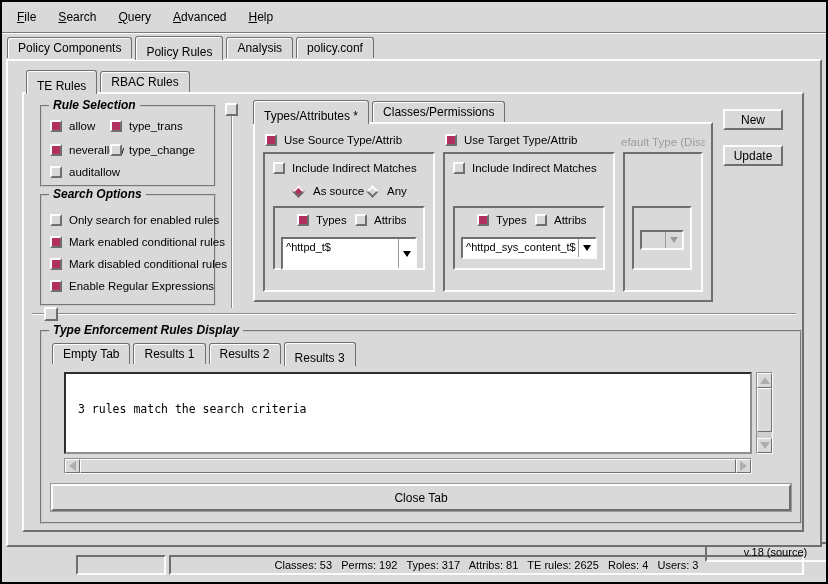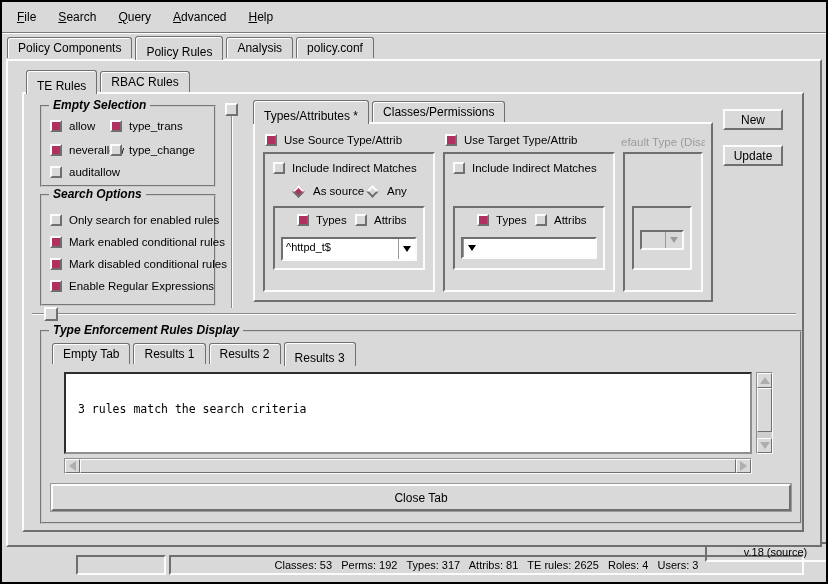--- a/index.html
+++ b/index.html
@@ -112,21 +112,21 @@
   </div>
   <div class="panel" style="top:57px; left:4px; width:816px; height:488px;"></div>
 
   <div class="tabs" style="top:68px; left:24px; z-index:5;">
     <div class="tab active">TE Rules</div>
     <div class="tab">RBAC Rules</div>
   </div>
   <div class="panel" style="top:90px; left:20px; width:782px; height:440px; z-index:2;">
 
     <div class="lframe" style="left:16px; top:11px; width:176px; height:82px;">
-      <span class="legend">Empty Selection</span>
+      <span class="legend">Rule Selection</span>
       <div class="cb-row" style="left:8px; top:13px;">
         <span class="cb on"></span>
         <span class="lbl">allow</span>
       </div>
       <div class="cb-row" style="left:68px; top:13px;">
         <span class="cb on"></span>
         <span class="lbl">type_trans</span>
       </div>
       <div class="cb-row" style="left:8px; top:37px;">
         <span class="cb on"></span>
@@ -190,21 +190,21 @@
         </div>
         <div class="sunken" style="position:absolute; left:8px; top:52px; width:152px; height:64px;">
           <div class="cb-row" style="left:22px; top:6px;">
             <span class="cb on"></span>
             <span class="lbl">Types</span>
           </div>
           <div class="cb-row" style="left:80px; top:6px;">
             <span class="cb"></span>
             <span class="lbl">Attribs</span>
           </div>
-          <div class="combo" style="left:6px; top:29px; width:136px; height:24px;">
+          <div class="combo" style="left:6px; top:29px; width:136px; height:33px;">
             <span class="val">^httpd_t$</span>
             <span class="arrow-btn">
                 <span class="tri-down"></span>
               </span>
           </div>
         </div>
       </div>
 
       <div class="cb-row" style="left:190px; top:10px;">
         <span class="cb on"></span>
@@ -218,20 +218,21 @@
         <div class="sunken" style="position:absolute; left:8px; top:52px; width:152px; height:64px;">
           <div class="cb-row" style="left:22px; top:6px;">
             <span class="cb on"></span>
             <span class="lbl">Types</span>
           </div>
           <div class="cb-row" style="left:80px; top:6px;">
             <span class="cb"></span>
             <span class="lbl">Attribs</span>
           </div>
           <div class="combo" style="left:6px; top:29px; width:136px; height:22px;">
+            <span class="val">^httpd_sys_content_t$</span>
             <span class="arrow-btn">
                 <span class="tri-down"></span>
               </span>
           </div>
         </div>
       </div>
 
       <div class="lbl lbl-gray" style="position:absolute; left:366px; top:12px; width:84px; overflow:hidden; white-space:nowrap;">efault Type (Disa</div>
       <div class="sunken" style="position:absolute; left:368px; top:28px; width:80px; height:140px;">
         <div class="sunken" style="position:absolute; left:7px; top:52px; width:60px; height:64px;">

